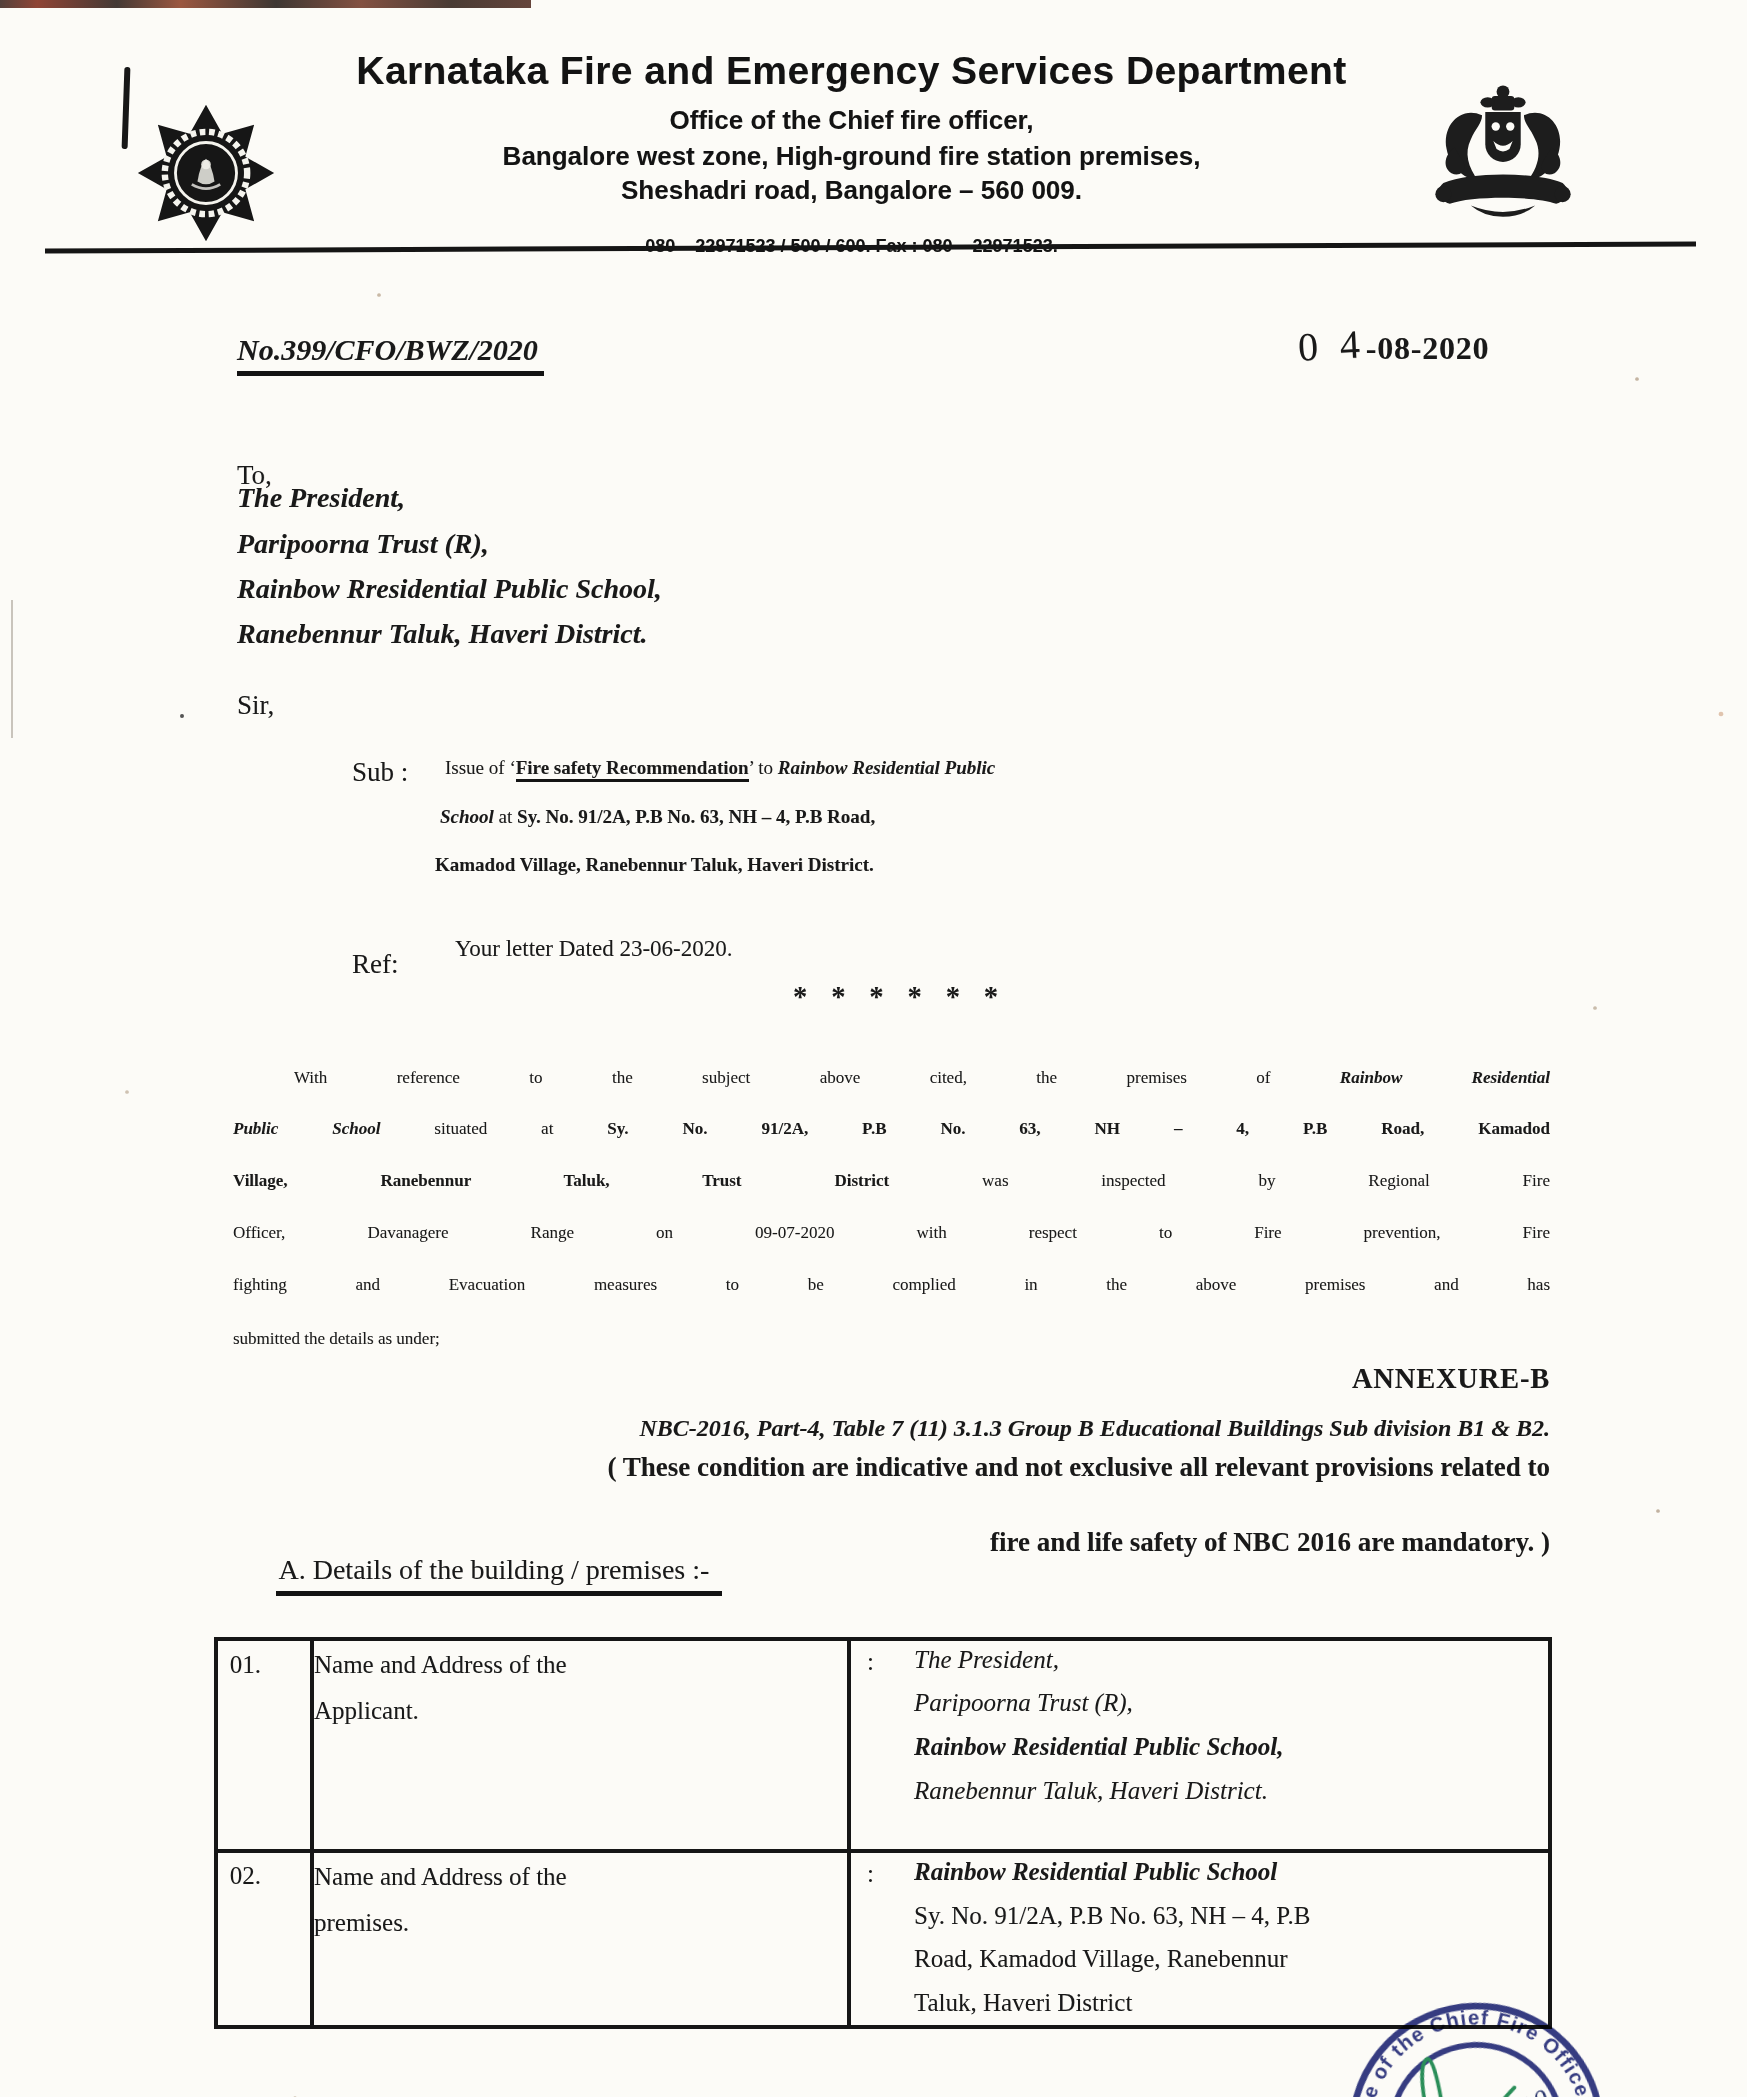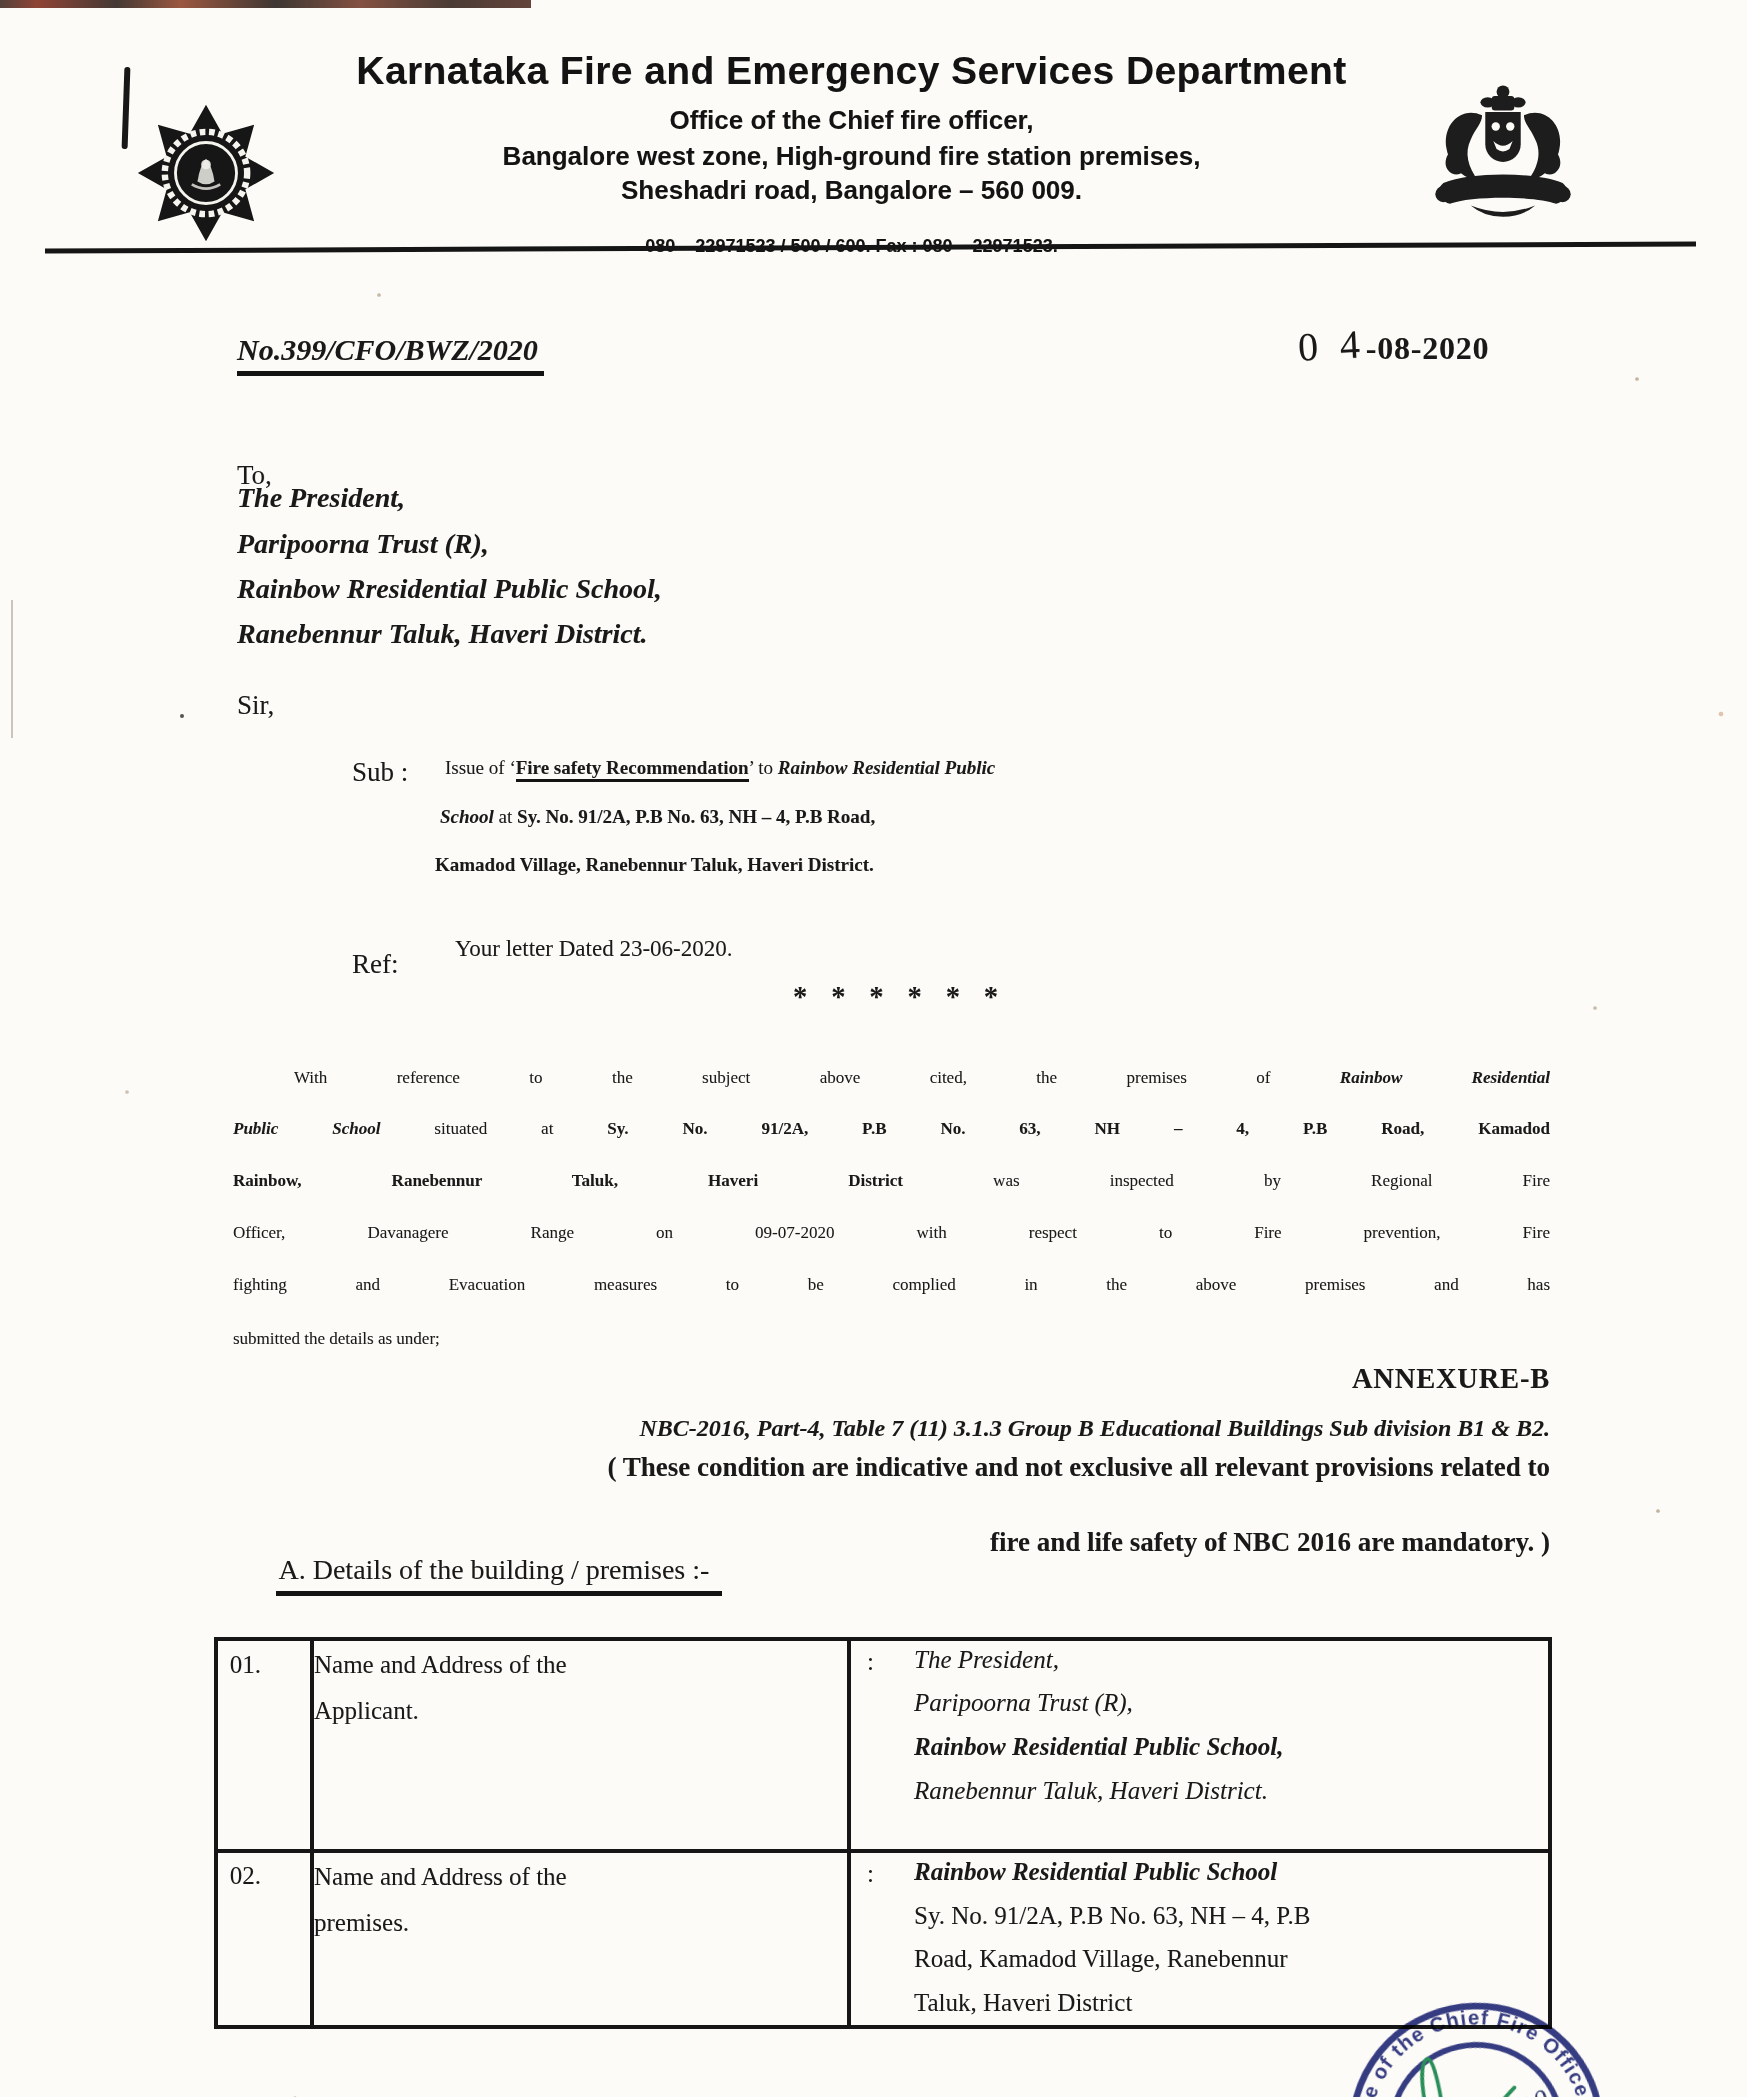--- a/index.html
+++ b/index.html
@@ -174,21 +174,21 @@
 <div class="abs ink" id="ref-text">Your letter Dated 23-06-2020.</div>
 <div class="abs ink" id="stars">* * *    * * *</div>
 
 <div class="abs ink bodyline" id="body-l1">
   <span>With reference to the subject above cited, the premises of  </span><span class="bi">Rainbow Residential</span>
 </div>
 <div class="abs ink bodyline" id="body-l2">
   <span class="bi">Public School</span><span>  situated at  </span><span class="b">Sy. No. 91/2A, P.B No. 63, NH – 4, P.B Road, Kamadod</span>
 </div>
 <div class="abs ink bodyline" id="body-l3">
-  <span class="b">Rainbow, Ranebennur Taluk, Haveri District</span><span> was inspected by Regional Fire</span>
+  <span class="b">Village, Ranebennur Taluk, Trust District</span><span> was inspected by Regional Fire</span>
 </div>
 <div class="abs ink bodyline" id="body-l4">Officer, Davanagere Range on  09-07-2020 with respect to Fire prevention, Fire</div>
 <div class="abs ink bodyline" id="body-l5">fighting and Evacuation measures to be complied in the above premises and has</div>
 <div class="abs ink bodyline" id="body-l6">submitted the details as under;</div>
 
 <div class="abs ink annx" id="annx-title">ANNEXURE-B</div>
 <div class="abs ink annx bi" id="annx-std">NBC-2016, Part-4,  Table 7 (11) 3.1.3 Group B Educational Buildings Sub division B1 &amp; B2.</div>
 <div class="abs ink annx" id="annx-note1">( These condition are indicative and not exclusive all relevant provisions related to</div>
 <div class="abs ink annx" id="annx-note2">fire and life safety of NBC 2016 are mandatory. )</div>
 <div class="abs ink" id="section-a">A. Details of the building / premises :-</div>

